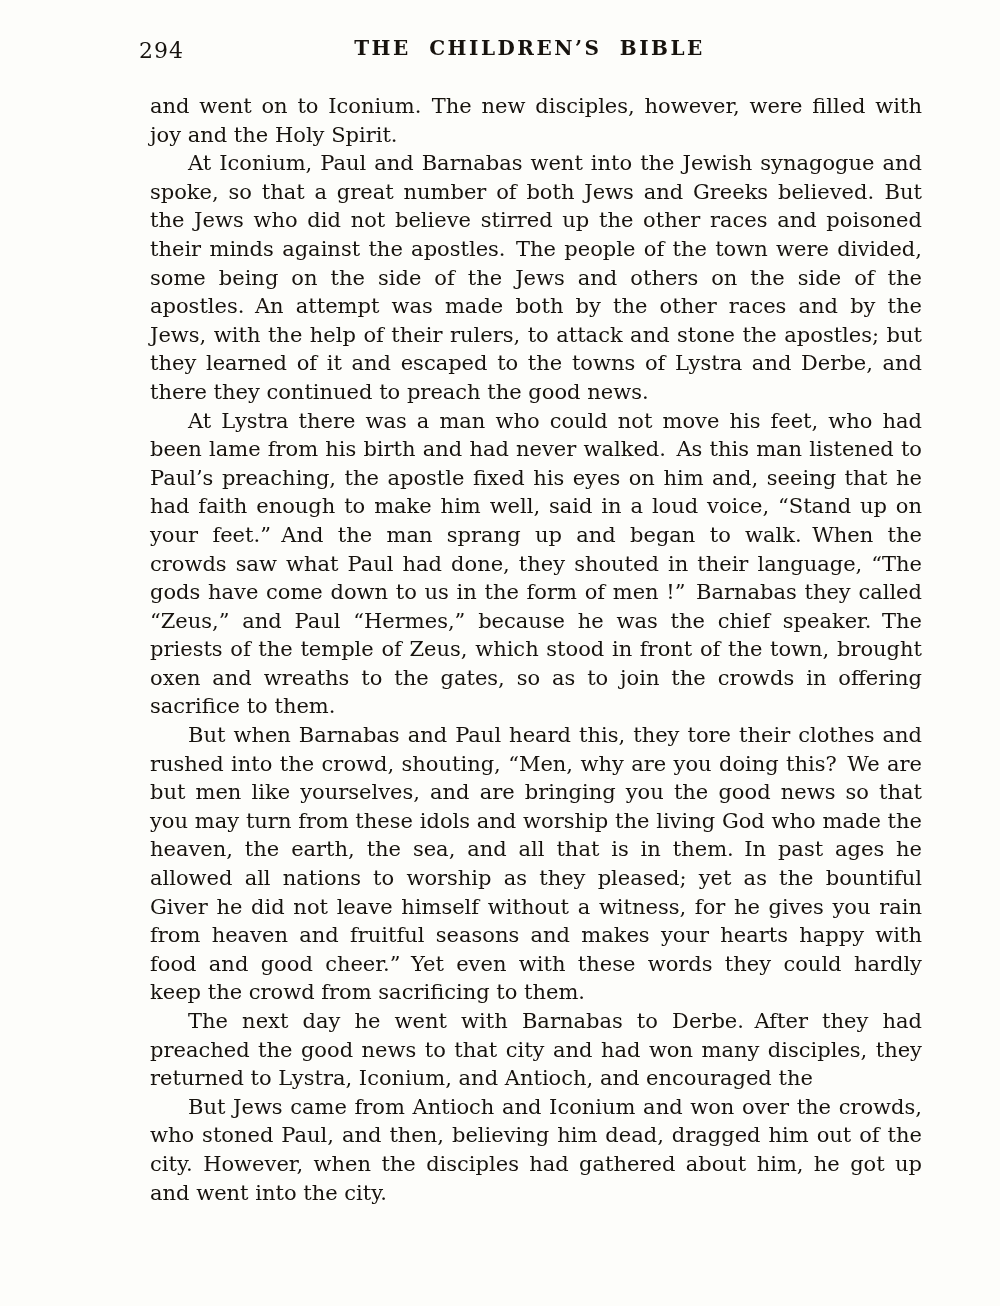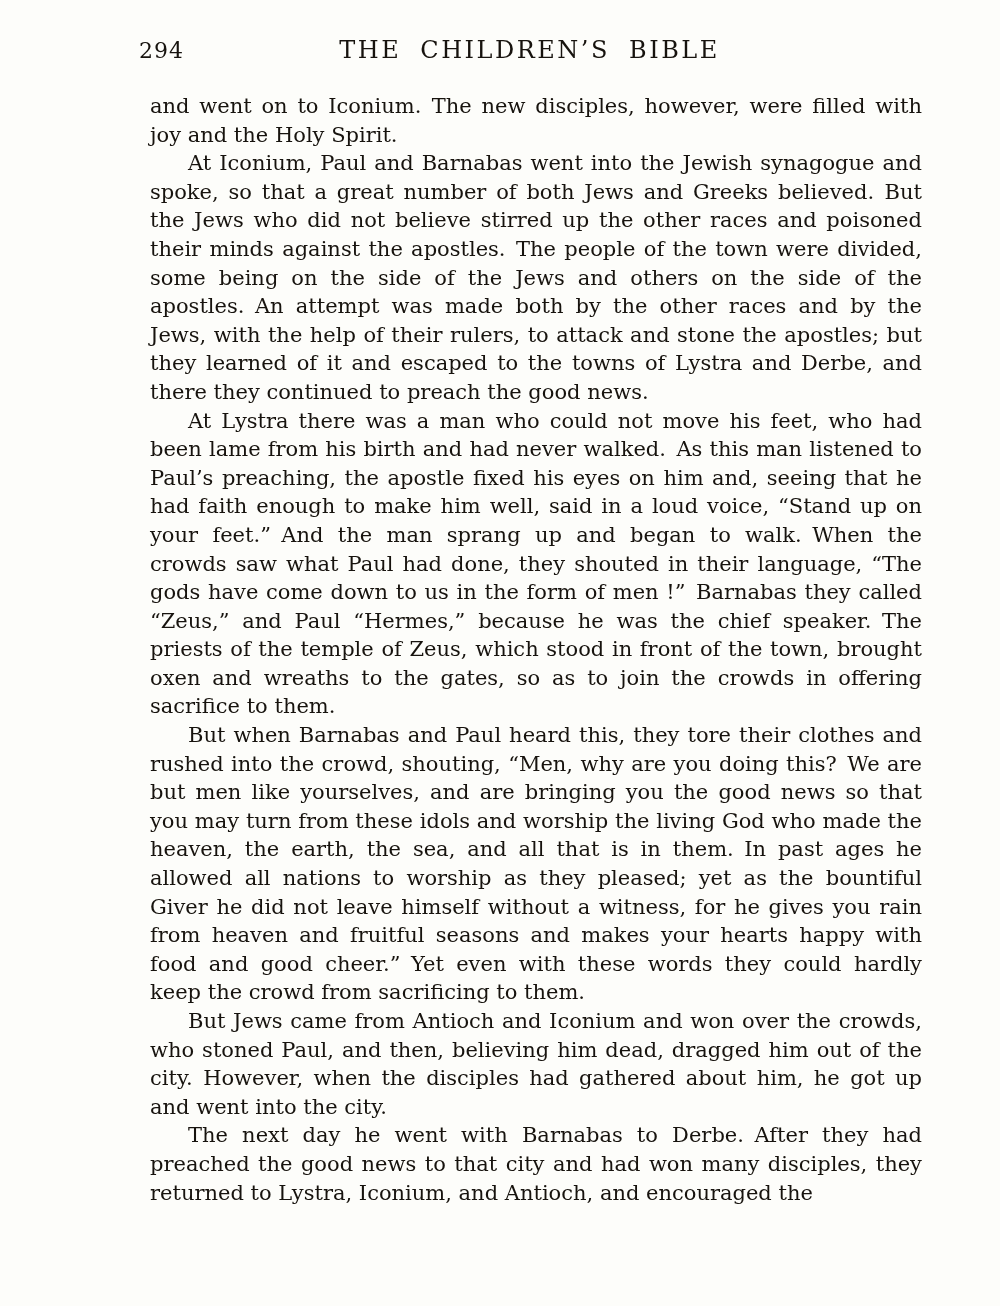--- a/index.html
+++ b/index.html
@@ -26,22 +26,22 @@
     position: absolute;
     left: 2px;
     top: 4px;
     font-size: 22px;
     letter-spacing: 1px;
   }
   .page-title {
     margin: 0;
     padding-top: 2px;
     text-align: center;
-    font-size: 24px;
-    font-weight: 400;
+    font-size: 20px;
+    font-weight: 700;
     letter-spacing: 2.5px;
     word-spacing: 9px;
   }
   .page-body {
     margin-top: 12px;
     font-size: 21px;
     line-height: 28.6px;
     text-align: justify;
     margin-left: 13px;
   }
@@ -61,17 +61,17 @@
   <header class="page-header">
     <span class="page-number">294</span>
     <h1 class="page-title">THE CHILDREN’S BIBLE</h1>
   </header>
 
   <main class="page-body">
     <p class="para">and went on to Iconium. The new disciples, however, were filled with joy and the Holy Spirit.</p>
     <p class="para indent">At Iconium, Paul and Barnabas went into the Jewish synagogue and spoke, so that a great number of both Jews and Greeks believed. But the Jews who did not believe stirred up the other races and poisoned their minds against the apostles. The people of the town were divided, some being on the side of the Jews and others on the side of the apostles. An attempt was made both by the other races and by the Jews, with the help of their rulers, to attack and stone the apostles; but they learned of it and escaped to the towns of Lystra and Derbe, and there they continued to preach the good news.</p>
     <p class="para indent">At Lystra there was a man who could not move his feet, who had been lame from his birth and had never walked. As this man listened to Paul’s preaching, the apostle fixed his eyes on him and, seeing that he had faith enough to make him well, said in a loud voice, “Stand up on your feet.” And the man sprang up and began to walk. When the crowds saw what Paul had done, they shouted in their language, “The gods have come down to us in the form of men !” Barnabas they called “Zeus,” and Paul “Hermes,” because he was the chief speaker. The priests of the temple of Zeus, which stood in front of the town, brought oxen and wreaths to the gates, so as to join the crowds in offering sacrifice to them.</p>
     <p class="para indent">But when Barnabas and Paul heard this, they tore their clothes and rushed into the crowd, shouting, “Men, why are you doing this? We are but men like yourselves, and are bringing you the good news so that you may turn from these idols and worship the living God who made the heaven, the earth, the sea, and all that is in them. In past ages he allowed all nations to worship as they pleased; yet as the bountiful Giver he did not leave himself without a witness, for he gives you rain from heaven and fruitful seasons and makes your hearts happy with food and good cheer.” Yet even with these words they could hardly keep the crowd from sacrificing to them.</p>
+    <p class="para indent">The next day he went with Barnabas to Derbe. After they had preached the good news to that city and had won many disciples, they returned to Lystra, Iconium, and Antioch, and encouraged the</p>
     <p class="para indent">But Jews came from Antioch and Iconium and won over the crowds, who stoned Paul, and then, believing him dead, dragged him out of the city. However, when the disciples had gathered about him, he got up and went into the city.</p>
-    <p class="para indent">The next day he went with Barnabas to Derbe. After they had preached the good news to that city and had won many disciples, they returned to Lystra, Iconium, and Antioch, and encouraged the</p>
   </main>
 
 </div>
 
 </body></html>

